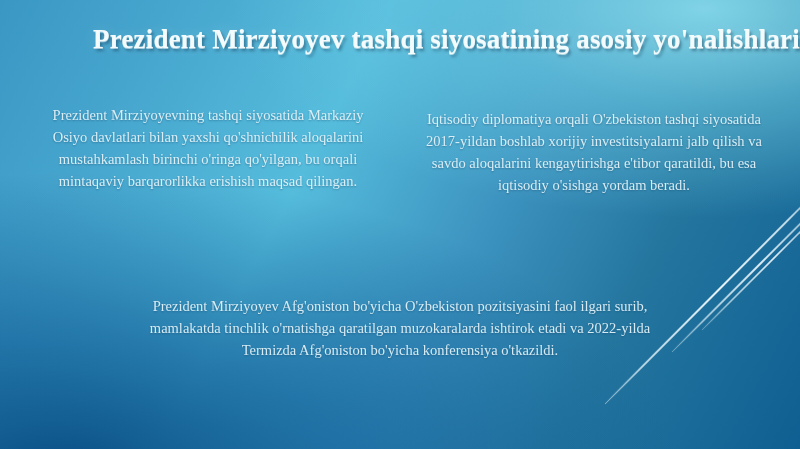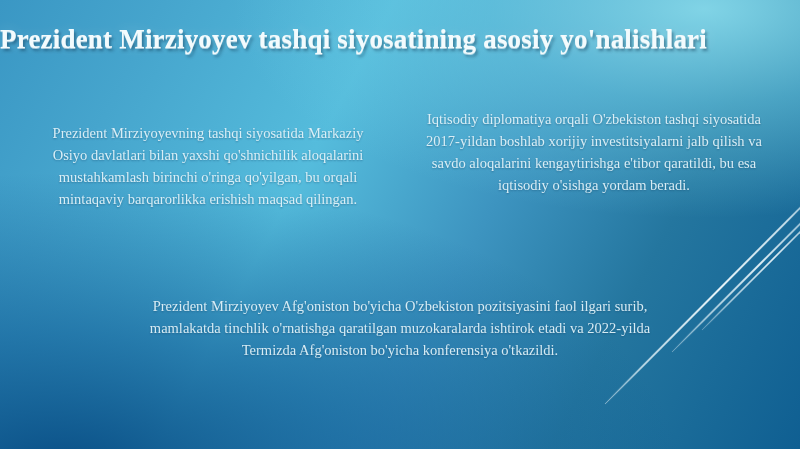--- a/index.html
+++ b/index.html
@@ -27,21 +27,21 @@
     inset: 0;
     pointer-events: none;
   }
 
   
   .title {
     position: absolute;
     left: 0;
     right: 0;
     top: 24px;
-    text-align: left;
+    text-align: right;
     font-size: 27px;
     font-weight: bold;
     color: #f3fbfd;
     letter-spacing: 0.2px;
     text-shadow:
       0 1px 0 rgba(255,255,255,0.55),
       2px 3px 3px rgba(12,50,80,0.45),
       0 0 14px rgba(255,255,255,0.18);
     white-space: nowrap;
     font-family: Liberation Serif, serif;
@@ -55,21 +55,21 @@
     font-size: 14.5px;
     line-height: 1.52;
     text-shadow:
       0 1px 2px rgba(10,52,86,0.42),
       0 0 8px rgba(180,225,240,0.16);
     opacity: 0.93;
   }
 
   #block-left {
     left: 42px;
-    top: 122px;
+    top: 104px;
     width: 332px;
   }
 
   #block-right {
     left: 400px;
     top: 108px;
     width: 340px;
     margin-left: 24px;
   }
 

